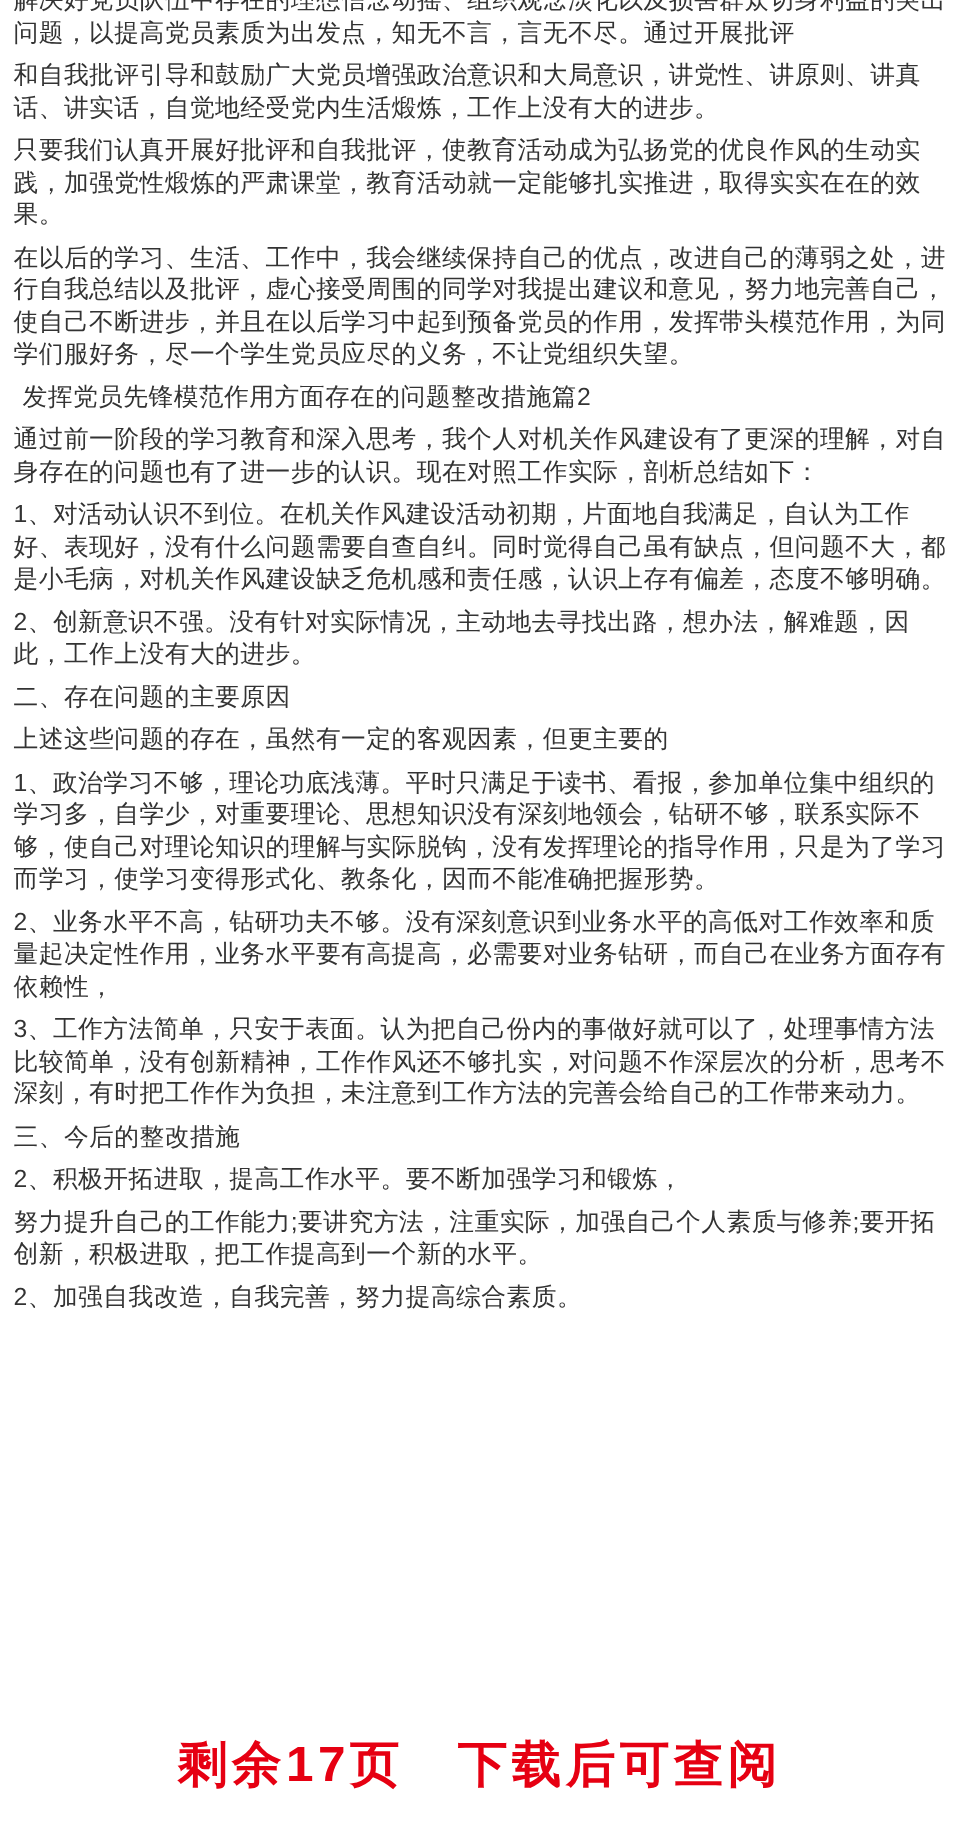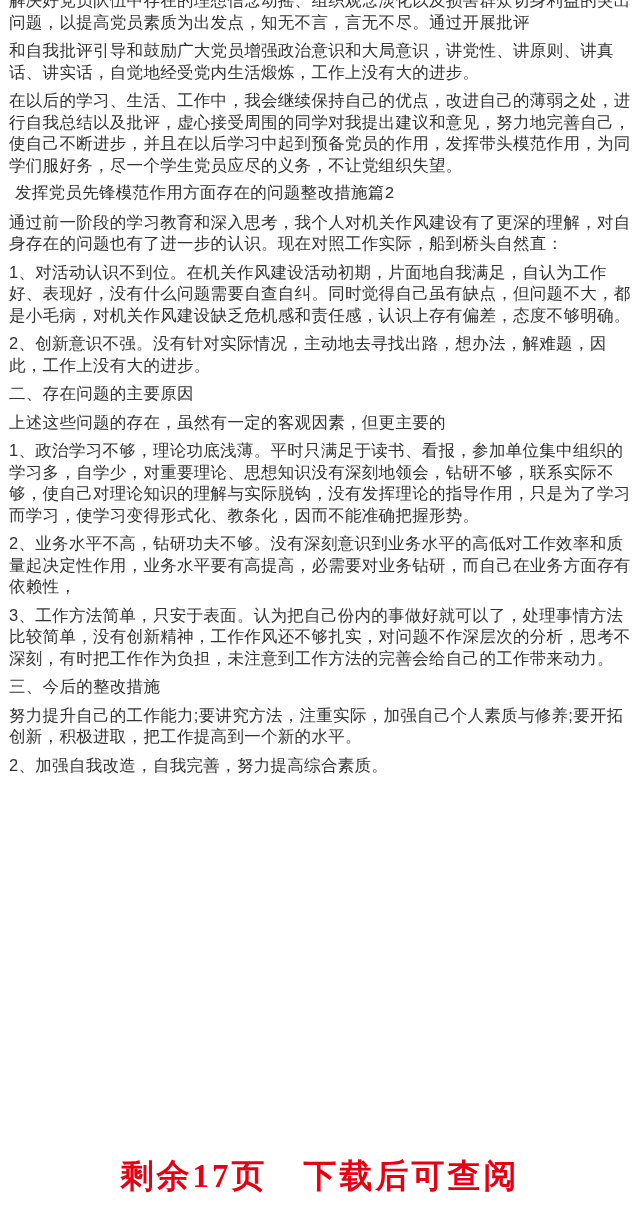--- a/index.html
+++ b/index.html
@@ -22,56 +22,57 @@
     text-align: left;
     letter-spacing: 0.3px;
     word-break: break-all;
   }
   
   .clip-top {
     margin-top: -10px;
   }
   .subtitle {
     text-indent: 6px;
-    font-family: Liberation Mono, monospace;
   }
   .footer {
     position: absolute;
     left: 0;
     right: 0;
     bottom: 22px;
     text-align: center;
     color: #e60012;
-    font-family: Liberation Serif, serif;
+    font-family: Liberation Sans, sans-serif;
     font-weight: bold;
     font-size: 33px;
     letter-spacing: 3px;
     white-space: nowrap;
   }
   .footer .gap {
     display: inline-block;
     width: 36px;
   }
 </style>
 </head>
 <body>
 
 <div class="doc">
   <p class="para clip-top">解决好党员队伍中存在的理想信念动摇、组织观念淡化以及损害群众切身利益的突出问题，以提高党员素质为出发点，知无不言，言无不尽。通过开展批评</p>
   <p class="para">和自我批评引导和鼓励广大党员增强政治意识和大局意识，讲党性、讲原则、讲真话、讲实话，自觉地经受党内生活煅炼，工作上没有大的进步。</p>
+  <p class="para">只要我们认真开展好批评和自我批评，使教育活动成为弘扬党的优良作风的生动实践，加强党性煅炼的严肃课堂，教育活动就一定能够扎实推进，取得实实在在的效果。</p>
   <p class="para">在以后的学习、生活、工作中，我会继续保持自己的优点，改进自己的薄弱之处，进行自我总结以及批评，虚心接受周围的同学对我提出建议和意见，努力地完善自己，使自己不断进步，并且在以后学习中起到预备党员的作用，发挥带头模范作用，为同学们服好务，尽一个学生党员应尽的义务，不让党组织失望。</p>
   <p class="para subtitle">发挥党员先锋模范作用方面存在的问题整改措施篇2</p>
-  <p class="para">通过前一阶段的学习教育和深入思考，我个人对机关作风建设有了更深的理解，对自身存在的问题也有了进一步的认识。现在对照工作实际，船到桥头自然直：</p>
+  <p class="para">通过前一阶段的学习教育和深入思考，我个人对机关作风建设有了更深的理解，对自身存在的问题也有了进一步的认识。现在对照工作实际，剖析总结如下：</p>
   <p class="para">1、对活动认识不到位。在机关作风建设活动初期，片面地自我满足，自认为工作好、表现好，没有什么问题需要自查自纠。同时觉得自己虽有缺点，但问题不大，都是小毛病，对机关作风建设缺乏危机感和责任感，认识上存有偏差，态度不够明确。</p>
   <p class="para">2、创新意识不强。没有针对实际情况，主动地去寻找出路，想办法，解难题，因此，工作上没有大的进步。</p>
   <p class="para">二、存在问题的主要原因</p>
   <p class="para">上述这些问题的存在，虽然有一定的客观因素，但更主要的</p>
   <p class="para">1、政治学习不够，理论功底浅薄。平时只满足于读书、看报，参加单位集中组织的学习多，自学少，对重要理论、思想知识没有深刻地领会，钻研不够，联系实际不够，使自己对理论知识的理解与实际脱钩，没有发挥理论的指导作用，只是为了学习而学习，使学习变得形式化、教条化，因而不能准确把握形势。</p>
   <p class="para">2、业务水平不高，钻研功夫不够。没有深刻意识到业务水平的高低对工作效率和质量起决定性作用，业务水平要有高提高，必需要对业务钻研，而自己在业务方面存有依赖性，</p>
   <p class="para">3、工作方法简单，只安于表面。认为把自己份内的事做好就可以了，处理事情方法比较简单，没有创新精神，工作作风还不够扎实，对问题不作深层次的分析，思考不深刻，有时把工作作为负担，未注意到工作方法的完善会给自己的工作带来动力。</p>
   <p class="para">三、今后的整改措施</p>
+  <p class="para">2、积极开拓进取，提高工作水平。要不断加强学习和锻炼，</p>
   <p class="para">努力提升自己的工作能力;要讲究方法，注重实际，加强自己个人素质与修养;要开拓创新，积极进取，把工作提高到一个新的水平。</p>
   <p class="para">2、加强自我改造，自我完善，努力提高综合素质。</p>
 </div>
 
 <div class="footer">
   <span>剩余17页</span><span class="gap"></span><span>下载后可查阅</span>
 </div>
 
 </body></html>

